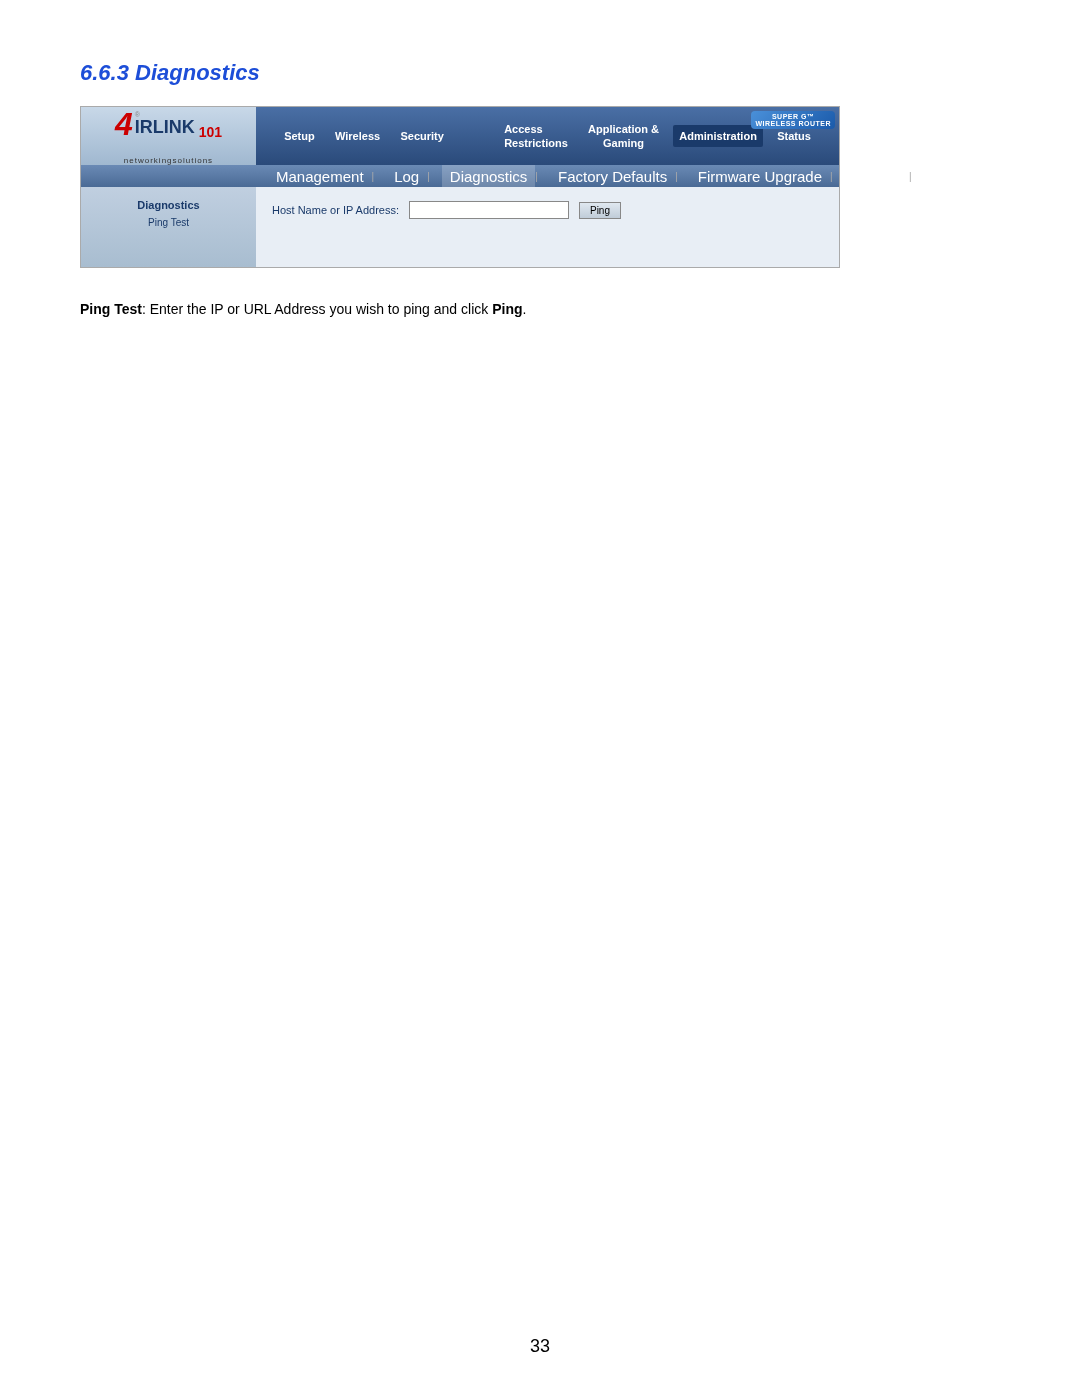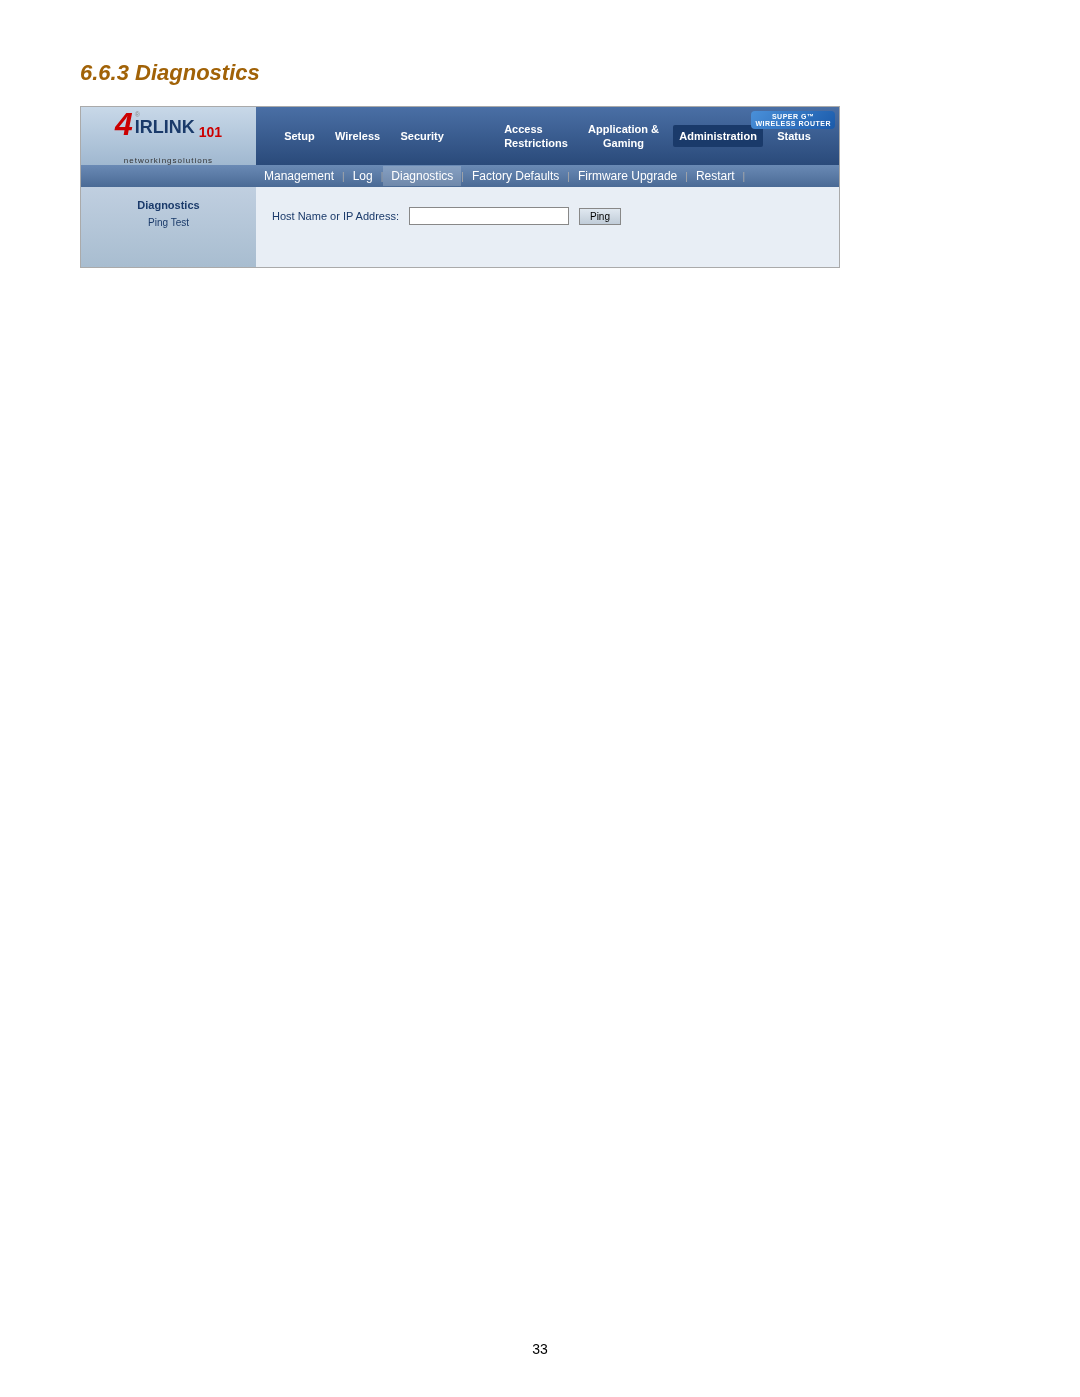--- a/index.html
+++ b/index.html
@@ -16,21 +16,21 @@
 
     .page-content {
       padding: 60px 80px 60px 80px;
     }
 
     .section-title {
       font-size: 22px;
       font-weight: bold;
       font-style: italic;
       margin-bottom: 20px;
-      color: #a16207;
+      color: #1d4ed8;
     }
 
     .intro-text {
       font-size: 14px;
       margin-bottom: 20px;
       color: #000;
     }
 
     .intro-text strong {
       font-weight: bold;
@@ -145,25 +145,26 @@
     .router-subnav {
       background: linear-gradient(to bottom, #6a8ab5, #4a6a95);
       display: flex;
       align-items: center;
       height: 22px;
       padding: 0 0 0 175px;
     }
 
     .subnav-item {
       color: #fff;
-      font-size: 12px;
+      font-size: 15px;
       padding: 3px 8px;
       cursor: pointer;
       border-right: 1px solid #8aaard5;
       white-space: nowrap;
+      margin-left: 12px;
     }
 
     .subnav-item.active {
       background: rgba(255,255,255,0.2);
     }
 
     
     .router-body {
       display: flex;
       min-height: 80px;
@@ -188,21 +189,21 @@
     .sidebar-item {
       font-size: 10px;
       color: #1a3a6a;
       text-align: center;
       padding: 2px 8px;
       cursor: pointer;
     }
 
     .router-main {
       flex: 1;
-      padding: 20px 16px;
+      padding: 14px 16px;
       background: #e8eef5;
     }
 
     .ping-test-row {
       display: flex;
       align-items: center;
       gap: 10px;
       font-size: 11px;
       color: #1a3a6a;
     }
@@ -242,21 +243,21 @@
     .description-text strong {
       font-weight: bold;
     }
 
     
     .page-number {
       position: absolute;
       bottom: 40px;
       left: 50%;
       transform: translateX(-50%);
-      font-size: 14px;
+      font-size: 18px;
       color: #000;
       text-align: center;
     }
   </style>
 </head>
 <body>
 
 <div class="page-content">
 
   <h1 class="section-title">6.6.3 Diagnostics</h1>
@@ -321,16 +322,19 @@
         <div class="ping-test-row">
           <span class="ping-label">Host Name or IP Address:</span>
           <input class="ping-input" type="text" value="" style="">
           <button class="ping-button">Ping</button>
         </div>
       </div>
 
     </div>
   </div>
 
+  <p class="description-text">
+    <strong>Ping Test</strong><span>: Enter the IP or URL Address you wish to ping and click </span><strong>Ping</strong><span>.</span>
+  </p>
 
 </div>
 
 <div class="page-number">33</div>
 
 </body></html>

